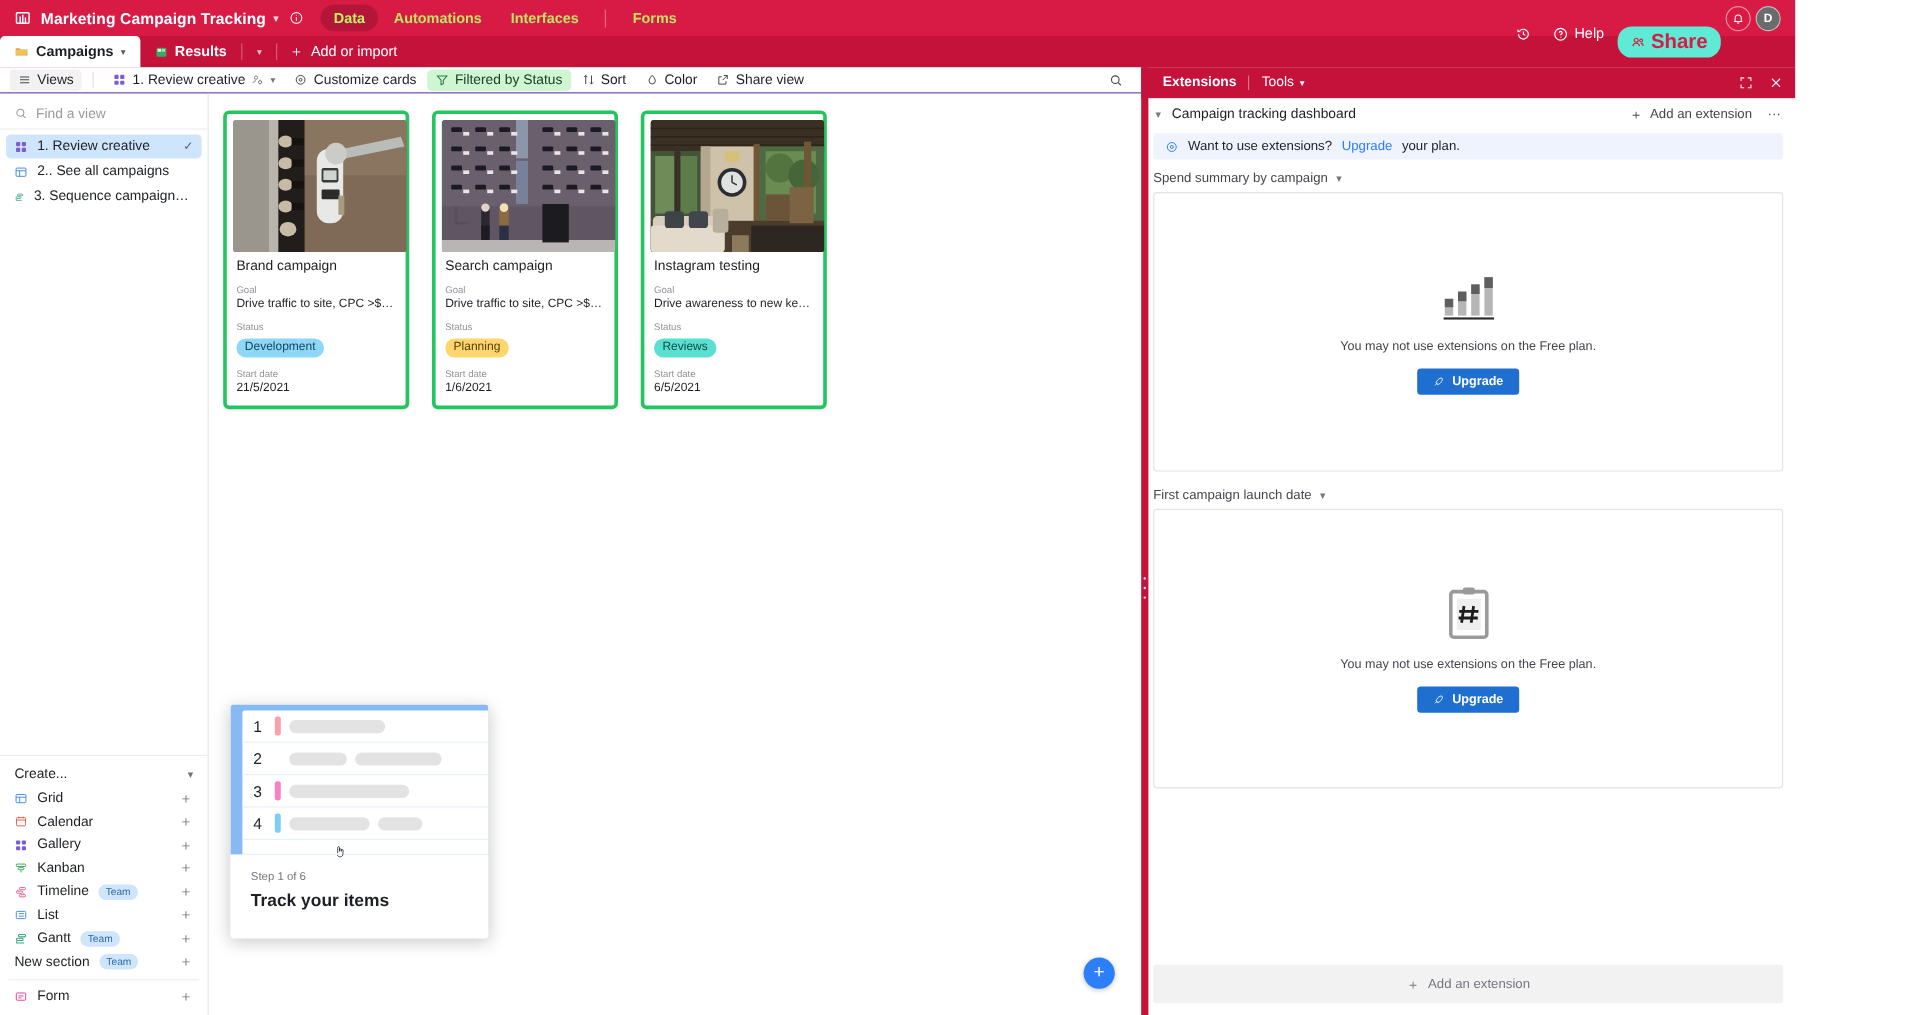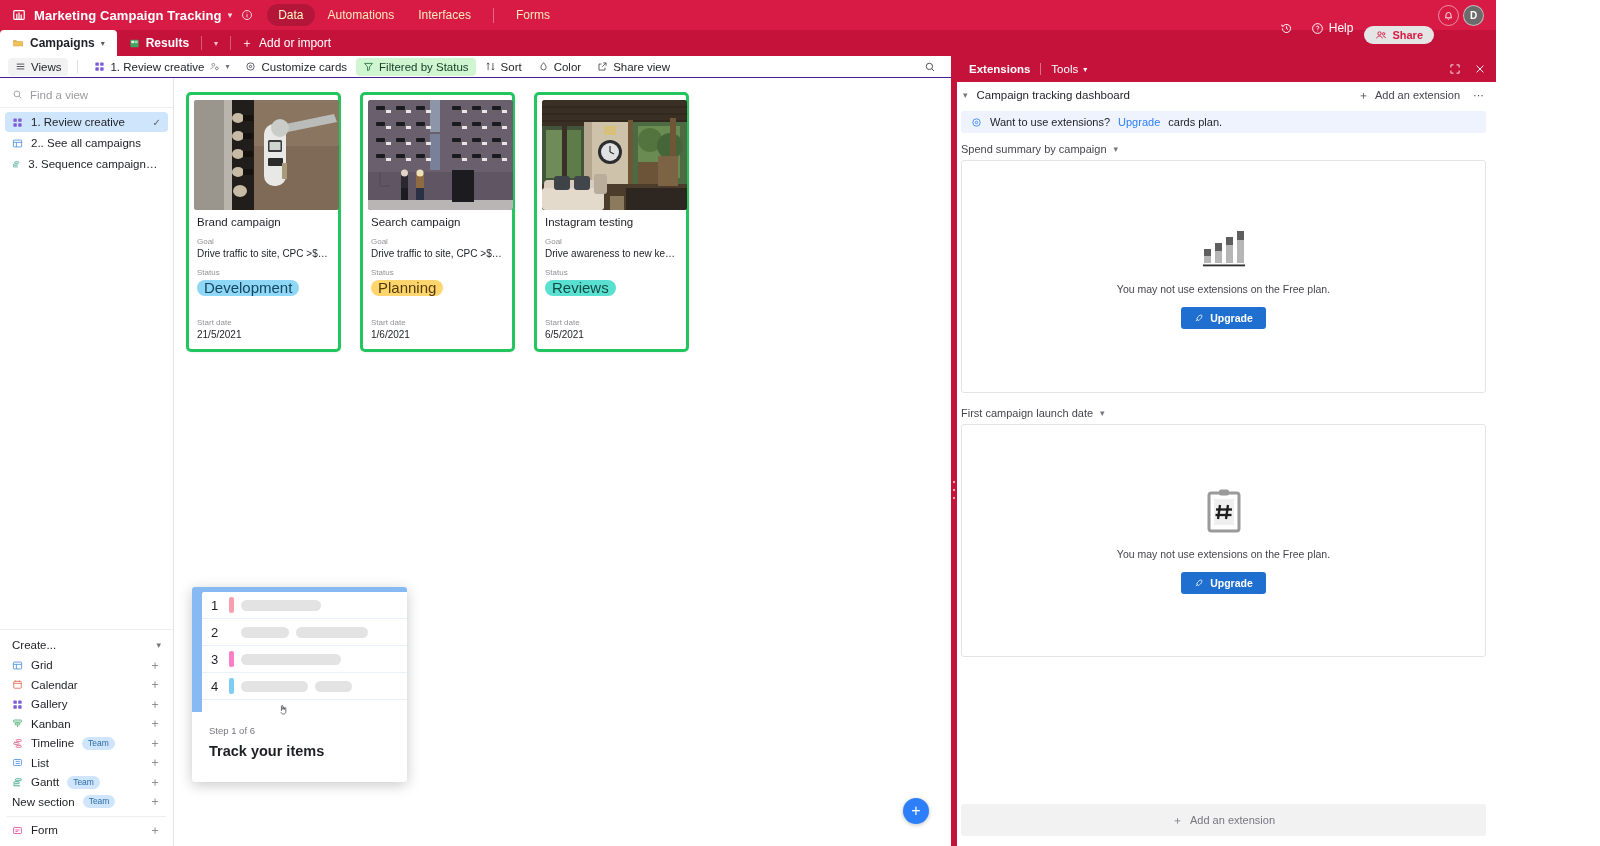--- a/index.html
+++ b/index.html
@@ -18,33 +18,33 @@
   }
   .tb-logo { width: 22px; display: flex; align-items: center; justify-content: center; color: #fff; }
   .tb-title {
     color: #fff; font-size: 13px; font-weight: bold; letter-spacing: .1px;
     margin-left: 4px; white-space: nowrap;
   }
   .tb-caret { color: #fff; opacity: .85; margin-left: 6px; font-size: 9px; }
   .tb-info { color: #fff; opacity: .9; margin-left: 9px; display: flex; align-items: center; }
   .tb-nav { display: flex; align-items: center; margin-left: 14px; gap: 2px; }
   .tb-nav-item {
-    color: #fef9c3; font-size: 12px; padding: 4px 11px; border-radius: 11px;
-    white-space: nowrap; opacity: .93;
+    color: #bef264; font-size: 12px; padding: 4px 11px; border-radius: 11px;
+    white-space: nowrap; opacity: .93; font-weight: bold;
   }
   .tb-nav-item.active { background: rgba(0,0,0,.17); opacity: 1; }
   .tb-sep { width: 1px; height: 15px; background: rgba(255,255,255,.35); margin: 0 9px; }
   .tb-right { margin-left: auto; display: flex; align-items: center; gap: 4px; padding-right: 4px; }
   .tb-icon-btn {
     color: #fff; display: flex; align-items: center; gap: 5px;
     font-size: 12px; padding: 4px 7px; border-radius: 11px; white-space: nowrap; margin-top: 26px;
   }
   .tb-share {
-    background: #e5e5e5; color: #d81b45; border-radius: 12px; padding: 3px 11px;
-    font-size: 11px; font-weight: bold; display: flex; align-items: center; gap: 5px; margin-top: 40px;
+    background: #5eead4; color: #d81b45; border-radius: 12px; padding: 3px 11px;
+    font-size: 17px; font-weight: bold; display: flex; align-items: center; gap: 5px; margin-top: 40px;
   }
   .tb-circle {
     width: 21px; height: 21px; border-radius: 50%; display: flex;
     align-items: center; justify-content: center;
     border: 1px solid rgba(255,255,255,.5); color: #fff;
   }
   .tb-avatar {
     width: 21px; height: 21px; border-radius: 50%; background: #6b6b6b; color: #fff;
     font-size: 10px; display: flex; align-items: center; justify-content: center;
     border: 1px solid rgba(255,255,255,.55); font-weight: bold;
@@ -134,22 +134,22 @@
   .card {
     width: 155px; background: #fff; border: 3px solid #22c55e; border-radius: 5px;
     box-shadow: 0 1px 2px rgba(0,0,0,.05); padding: 5px 5px 9px; flex: none;
   }
   .card-img { width: 145px; height: 110px; border-radius: 3px; overflow: hidden; }
   .card-body { padding: 6px 3px 0; }
   .card-title { font-size: 11.5px; color: #1d1f25; margin-bottom: 9px; }
   .fld-label { font-size: 8px; color: #919199; margin-bottom: 2px; }
   .fld-val { font-size: 10px; color: #1d1f25; margin-bottom: 9px; white-space: nowrap; overflow: hidden; text-overflow: ellipsis; }
   .badge {
-    display: inline-block; font-size: 15px; border-radius: 9px; padding: 2px 7px;
-    margin-bottom: 22px; line-height: 12px;
+    display: inline-block; font-size: 10px; border-radius: 9px; padding: 2px 7px;
+    margin-bottom: 9px; line-height: 12px;
   }
   .fld-last { margin-bottom: 0; }
 
   .fab {
     position: absolute; right: 22px; bottom: 22px; width: 26px; height: 26px;
     border-radius: 50%; background: #2d7ff9; color: #fff; display: flex;
     align-items: center; justify-content: center; font-size: 16px;
     box-shadow: 0 1px 4px rgba(0,0,0,.25); line-height: 1;
   }
 
@@ -827,21 +827,21 @@
 
         <div class="notice">
           <span>
             <svg width="11" height="11" viewBox="0 0 16 16" fill="none" stroke="#2d7ff9" stroke-width="1.2">
                 <circle cx="8" cy="8" r="5.4"></circle>
                 <circle cx="8" cy="8" r="1.8"></circle>
               </svg>
           </span>
           <span>Want to use extensions?</span>
           <a href="#">Upgrade</a>
-          <span>cards plan.</span>
+          <span>your plan.</span>
         </div>
 
         <div class="ext-scroll">
 
           <div class="ext-label">
             <span>Spend summary by campaign</span>
             <span class="ecaret">▾</span>
           </div>
           <div class="ext-box a">
             <div>

